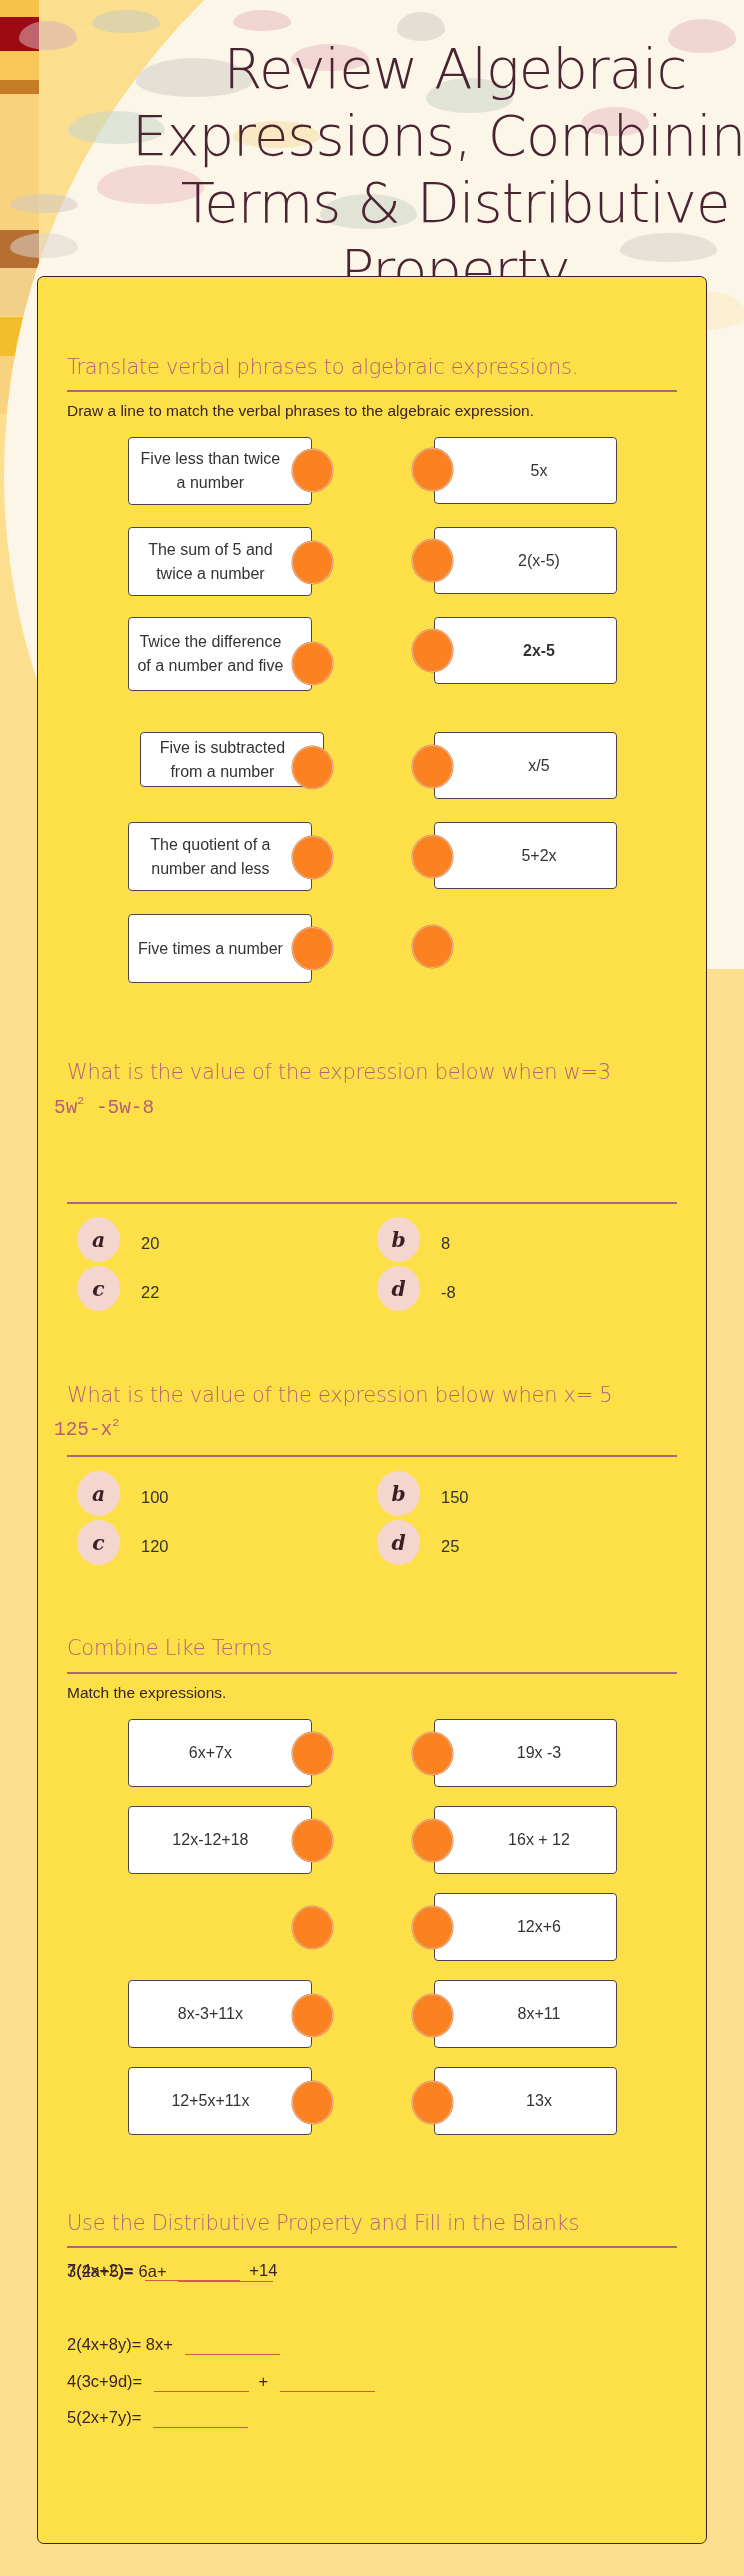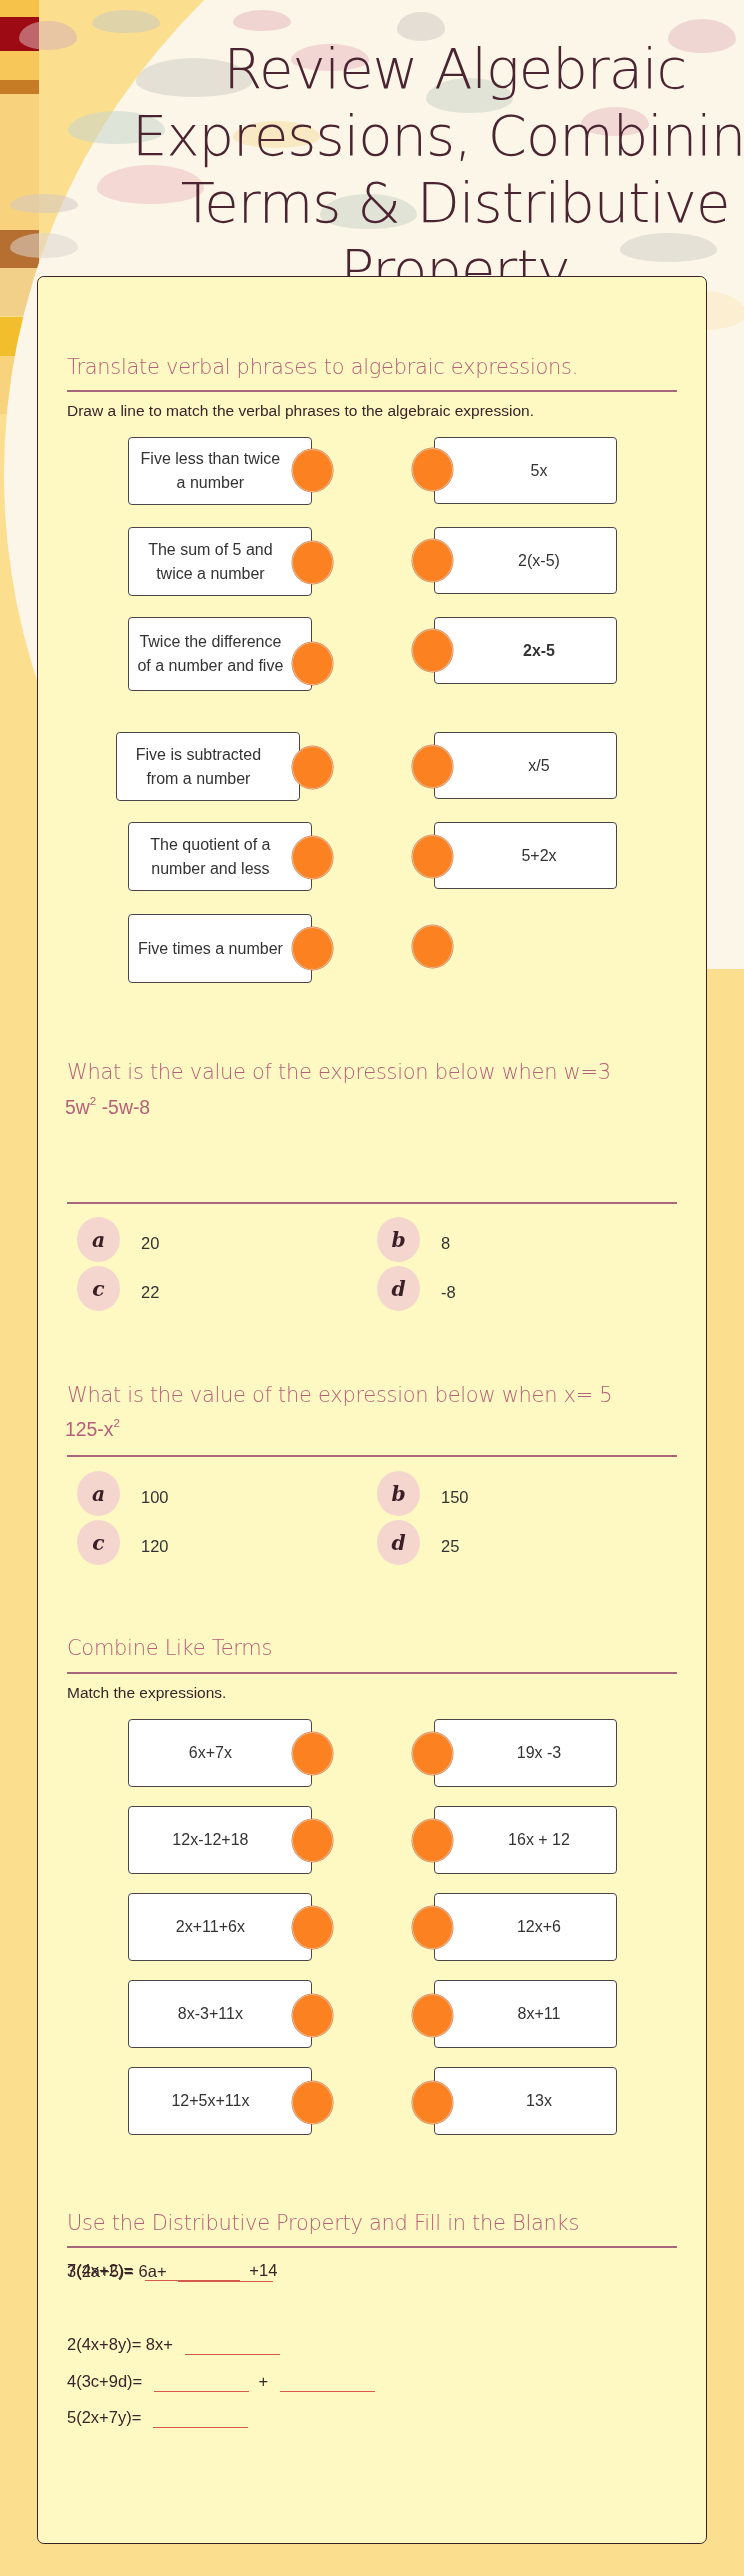--- a/index.html
+++ b/index.html
@@ -34,21 +34,21 @@
     font-size: 56px; line-height: 67px;
     color: #4b2431;
     letter-spacing: -1px;
     white-space: nowrap;
     z-index: 1;
   }
   .title div { white-space: nowrap; }
 
   .card {
     position: absolute; left: 37px; top: 276px; width: 670px; height: 2268px;
-    background: #fef9c3;
+    background: #fde047;
     border: 1.5px solid #3d2128;
     border-radius: 6.8px;
     z-index: 2;
   }
 
   .section-heading {
     position: absolute; left: 29px; width: 610px;
     font-family: "DejaVu Sans", sans-serif;
     font-weight: 300;
     font-size: 21px;
@@ -58,22 +58,22 @@
   .rule {
     position: absolute; left: 29px; width: 610px; height: 1.5px;
     background: #a8667a;
   }
   .instruction {
     position: absolute; left: 29px;
     font-family: "Liberation Sans", sans-serif;
     font-size: 15.5px; color: #3a2329;
   }
   .q-expr {
-    position: absolute; left: 27px;
-    font-family: Liberation Sans, sans-serif;
+    position: absolute; left: 16px;
+    font-family: Liberation Mono, monospace;
     font-weight: 300; font-size: 19.4px; color: #b5607a;
   }
   .q-expr sup { font-size: 11.6px; vertical-align: 8.7px; }
 
   .match-box {
     position: absolute; background: #fff;
     border: 1.3px solid #4a4448; border-radius: 3.9px;
     display: flex; align-items: center; justify-content: center;
     text-align: center;
     font-family: "Liberation Sans", sans-serif;
@@ -175,21 +175,21 @@
 
   <div class="match-box left" style="left:90px;top:160px;width:184px;height:68px;">
       <span>Five less than twice a number</span>
     </div>
   <div class="match-box left" style="left:90px;top:250px;width:184px;height:69px;">
       <span>The sum of 5 and twice a number</span>
     </div>
   <div class="match-box left" style="left:90px;top:340px;width:184px;height:74px;">
       <span>Twice the difference of a number and five</span>
     </div>
-  <div class="match-box left" style="left:78px;top:455px;width:184px;height:69px;">
+  <div class="match-box left" style="left:102px;top:455px;width:184px;height:55px;">
       <span>Five is subtracted from a number</span>
     </div>
   <div class="match-box left" style="left:90px;top:545px;width:184px;height:69px;">
       <span>The quotient of a number and less</span>
     </div>
   <div class="match-box left" style="left:90px;top:637px;width:184px;height:69px;">
       <span>Five times a number</span>
     </div>
 
   <div class="dot" style="left:254px;top:172px;"></div>
@@ -267,23 +267,20 @@
   <div class="section-heading" style="top:1359px;">Combine Like Terms</div>
   <div class="rule" style="top:1395px;"></div>
   <div class="instruction" style="top:1407px;">Match the expressions.</div>
 
   <div class="match-box left" style="left:90px;top:1442px;width:184px;height:68px;">
       <span>6x+7x</span>
     </div>
   <div class="match-box left" style="left:90px;top:1529px;width:184px;height:68px;">
       <span>12x-12+18</span>
     </div>
-  <div class="match-box left" style="left:90px;top:1616px;width:184px;height:68px;">
-      <span>2x+11+6x</span>
-    </div>
   <div class="match-box left" style="left:90px;top:1703px;width:184px;height:68px;">
       <span>8x-3+11x</span>
     </div>
   <div class="match-box left" style="left:90px;top:1790px;width:184px;height:68px;">
       <span>12+5x+11x</span>
     </div>
 
   <div class="dot" style="left:254px;top:1455px;"></div>
   <div class="dot" style="left:254px;top:1542px;"></div>
   <div class="dot" style="left:254px;top:1629px;"></div>

